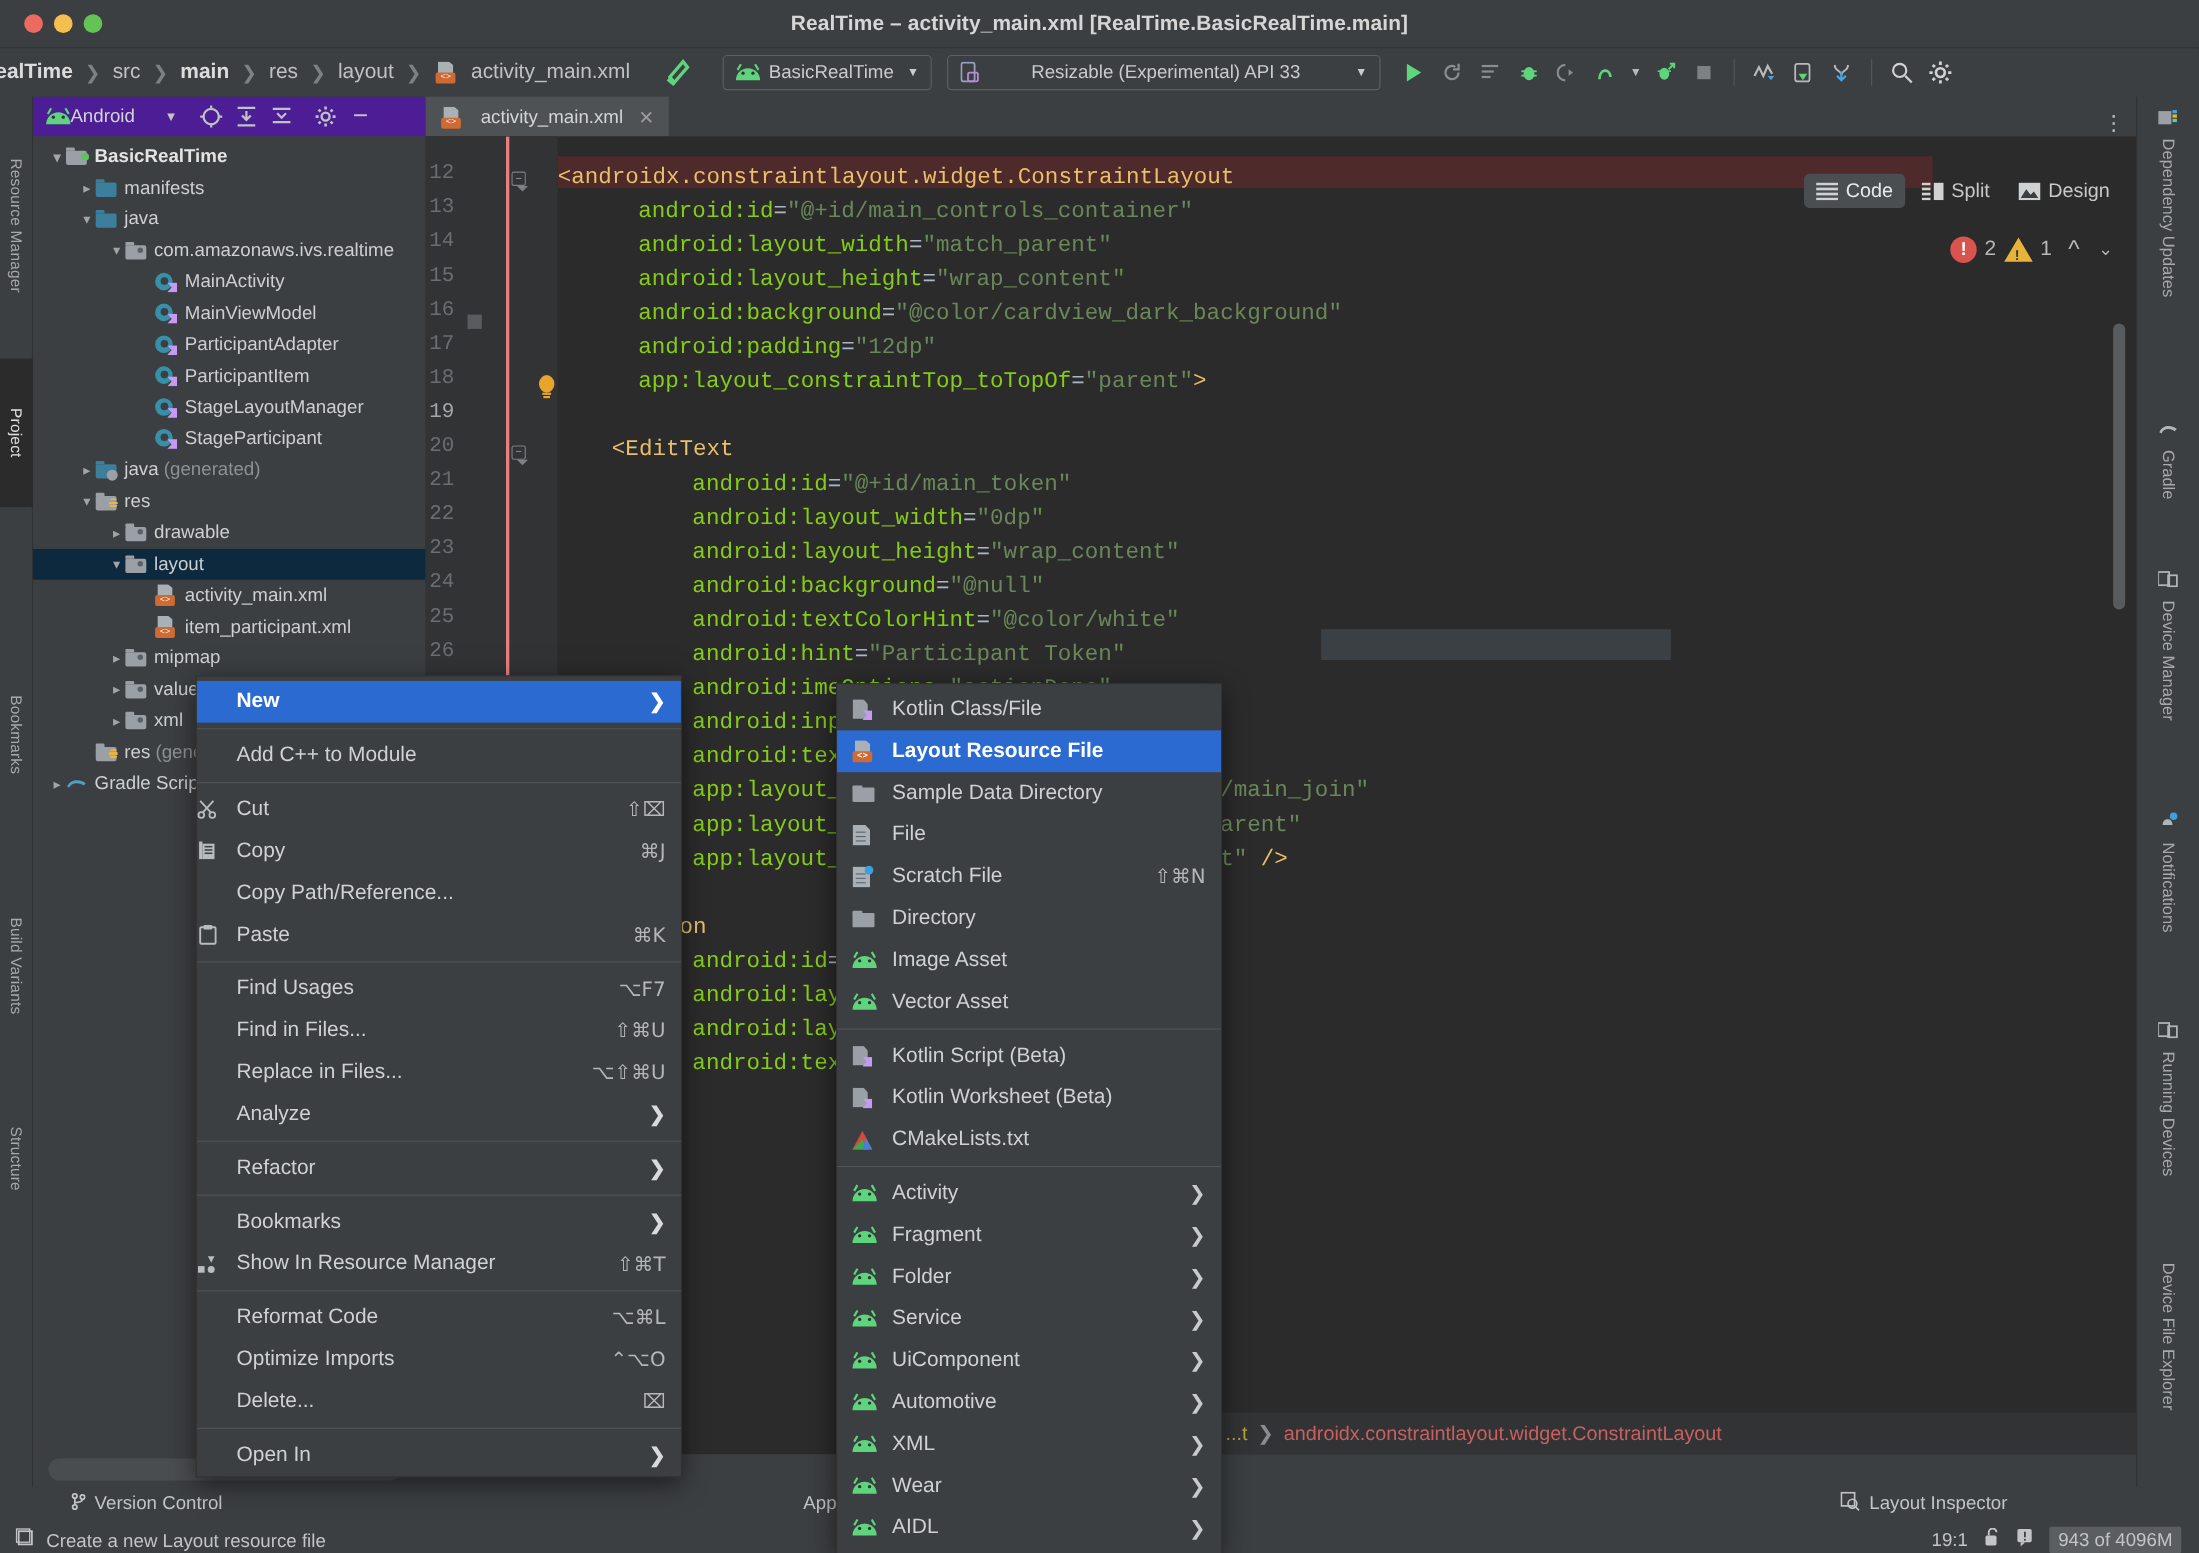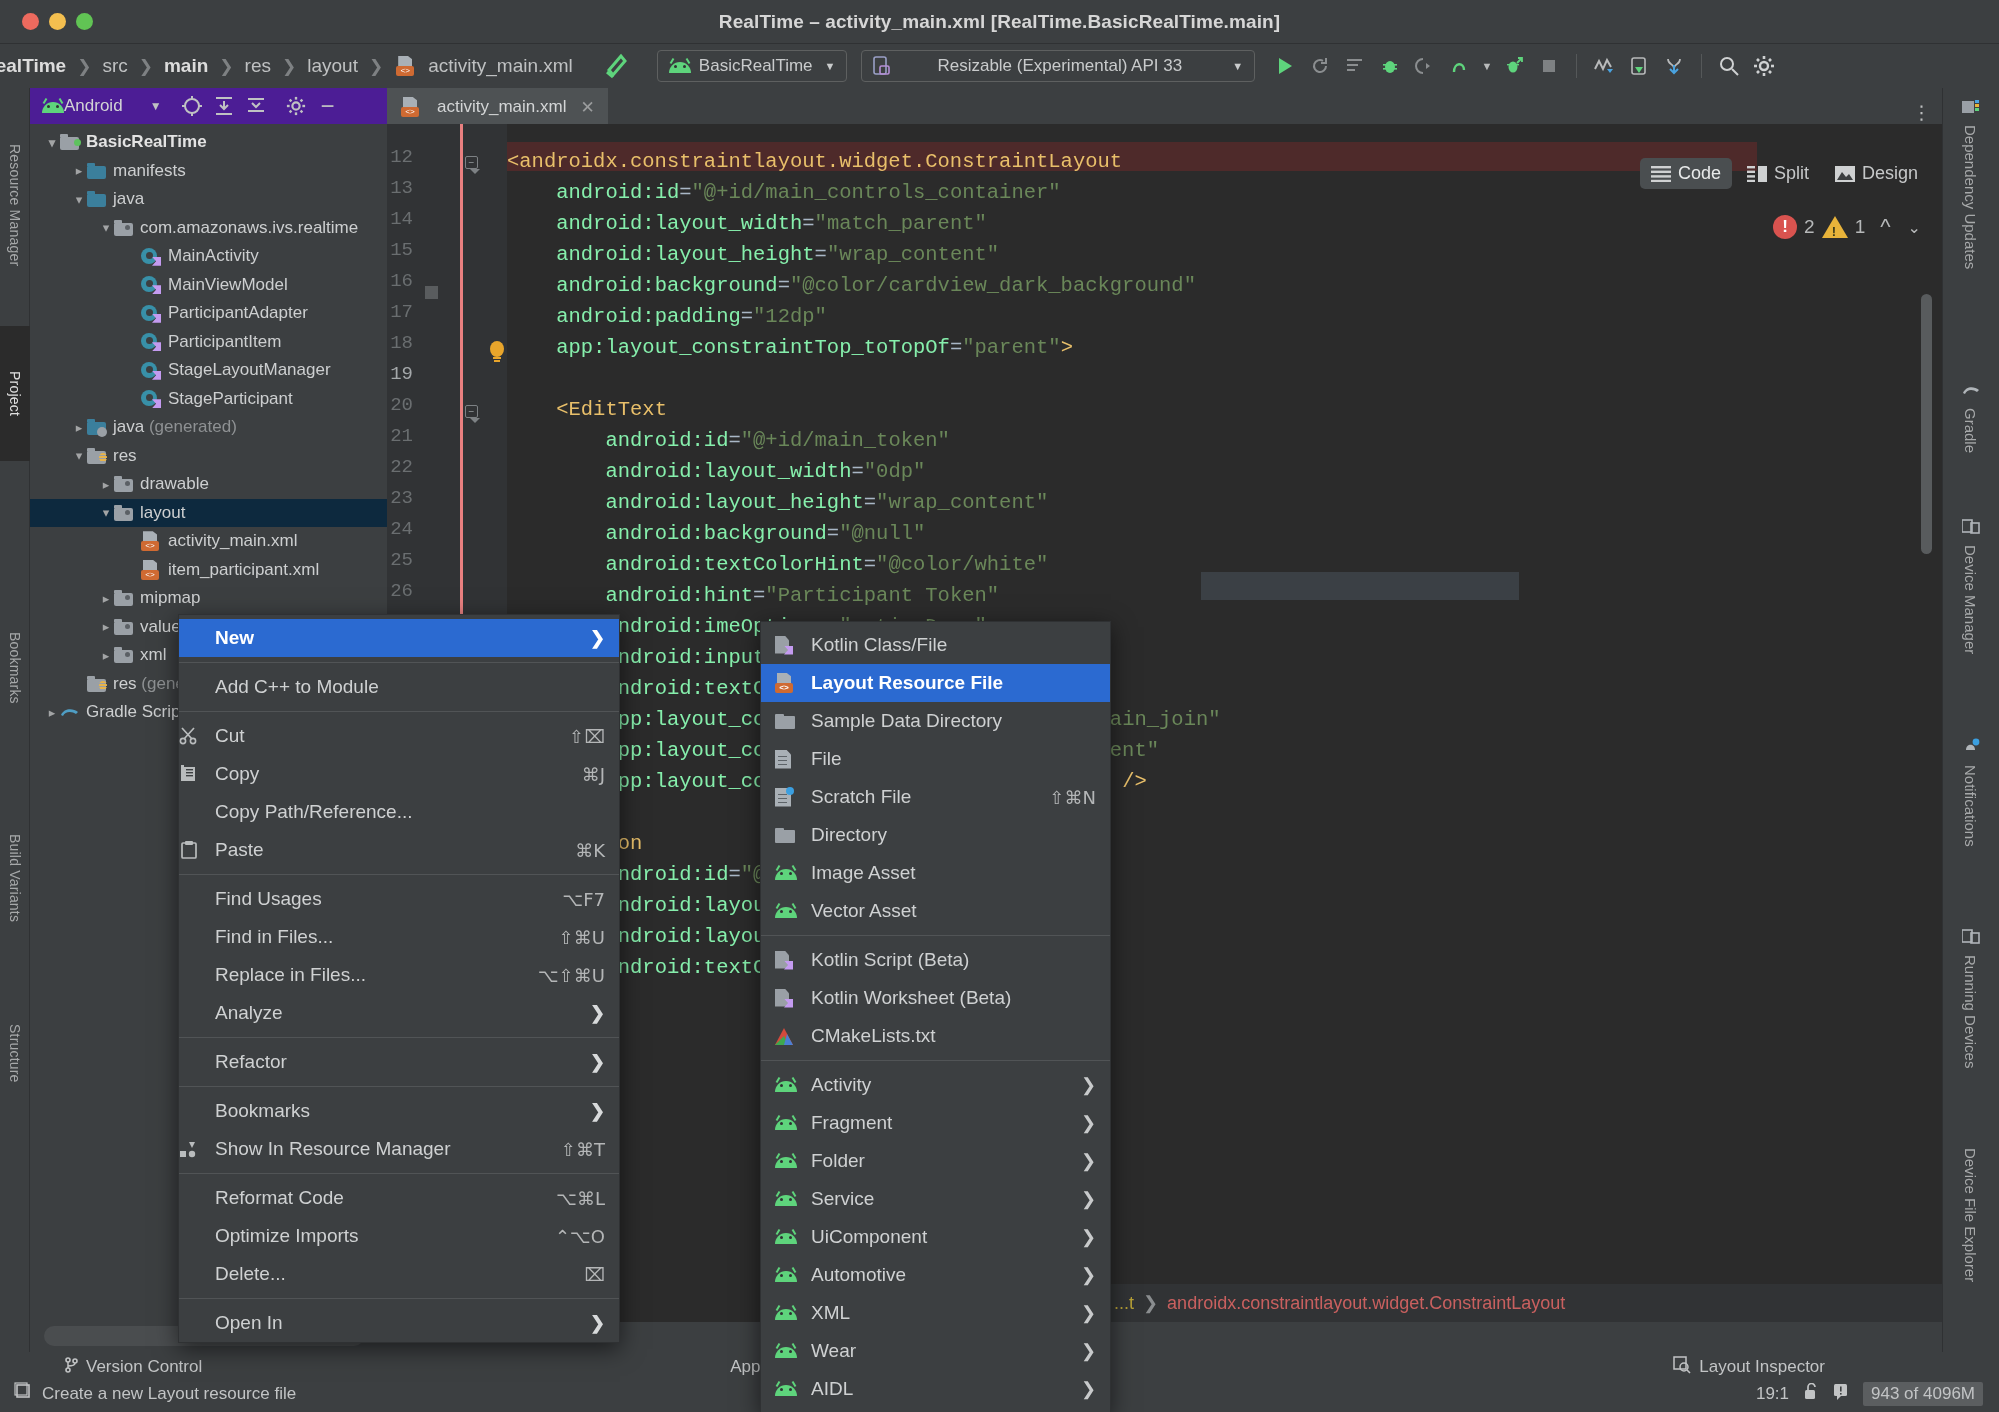--- a/index.html
+++ b/index.html
@@ -141,21 +141,21 @@
     font-family: "Liberation Mono", monospace; font-size: 19px; color: #6a6e70;
   }
   .gutterline.cur { color: #a4a8aa; }
   .redline { position:absolute; left:73px; top:0; bottom:0; width:3px; background:#e98080; }
   .codearea {
     position: absolute; left: 120px; top: 0; right: 0; height: 100%;
     font-family: "Liberation Mono", monospace; font-size: 20.5px;
     white-space: pre; line-height: 31px;
   }
   .cl { position: absolute; left: 0; white-space: pre; }
-  .attr { color: #86efac; }
+  .attr { color: #84cc16; margin-left: 24px; }
   .tag  { color: #e8bf6a; }
   .str  { color: #6a8759; }
   .plain{ color: #a9b7c6; }
   .errline { position:absolute; background:#4e2a2a; height:29px; }
   .fold-mark { position:absolute; width:13px;height:13px;border:1px solid #7d8184;border-radius:2px;color:#9aa0a3;font-size:10px;line-height:11px;text-align:center;}
   .fold-mark:after{content:"";position:absolute;left:4px;top:12px;border-left:5px solid transparent;border-right:5px solid transparent;border-top:5px solid #7d8184;}
   .bookmark-sq{position:absolute;width:13px;height:13px;background:#595c5e;}
   .sel-token{ background:#344134; }
 
   
@@ -201,21 +201,21 @@
     margin-left: 14px; width: 320px; height: 20px; background: #4a4d4f; border-radius: 10px;
   }
   .bottombar {
     position: absolute; left: 0; right: 0; bottom: 30px; height: 30px;
     background: #3c3f41; display: flex; align-items: center;
     font-size: 17px; color: #c2c4c5;
   }
   .bottombar .item { display:flex; align-items:center; gap:8px; padding: 0 14px; }
   .statusbar {
     position: absolute; left: 0; right: 0; bottom: 0; height: 30px;
-    background: #3c3f41; display: flex; align-items: flex-start;
+    background: #3c3f41; display: flex; align-items: flex-end;
     font-size: 17px; color: #c2c4c5;
   }
   .statusbar .left { display:flex; align-items:center; gap:10px; padding-left: 14px; }
   .statusbar .right { margin-left:auto; display:flex; align-items:center; gap:14px; padding-right: 16px; }
   .mem { background: #5b5e60; padding: 2px 8px; border-radius: 2px; }
 
   
   .ctxmenu {
     position: absolute; left: 178px; top: 614px; width: 442px;
     background: #3c3f41; border: 1px solid #2f3133;

